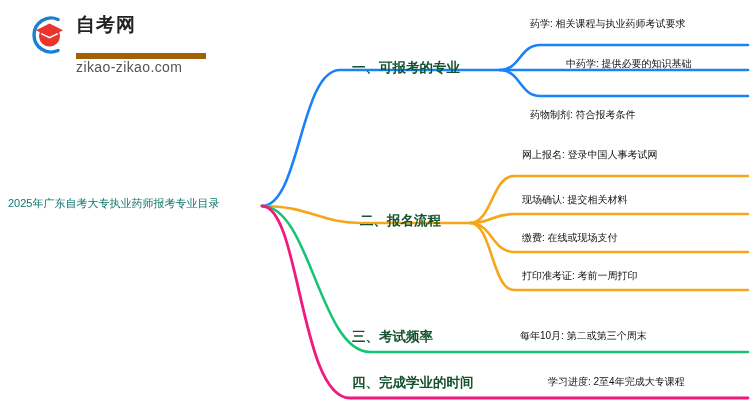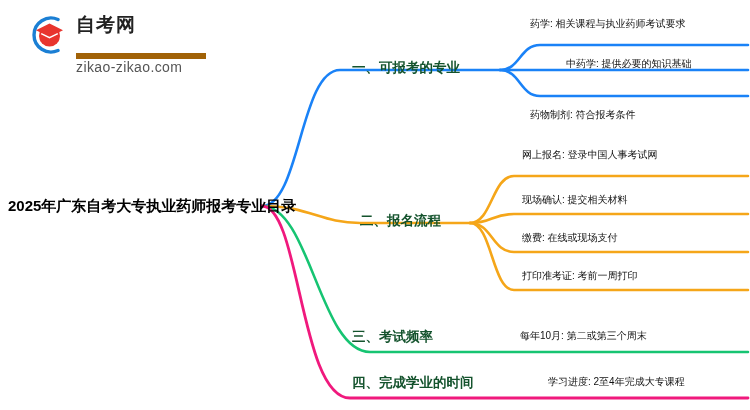--- a/index.html
+++ b/index.html
@@ -63,23 +63,23 @@
     height: 410px;
   }
 
   
   .node {
     position: absolute;
     white-space: nowrap;
     line-height: 1;
   }
   .root-label {
-    font-size: 15px;
-    font-weight: 700;
-    color: #000000;
+    font-size: 11px;
+    font-weight: 400;
+    color: #0f766e;
     left: 8px;
     top: 198px;
   }
   .branch-label {
     font-size: 13.5px;
     font-weight: 700;
     color: #14532d;
   }
   .leaf-label {
     font-size: 10px;

